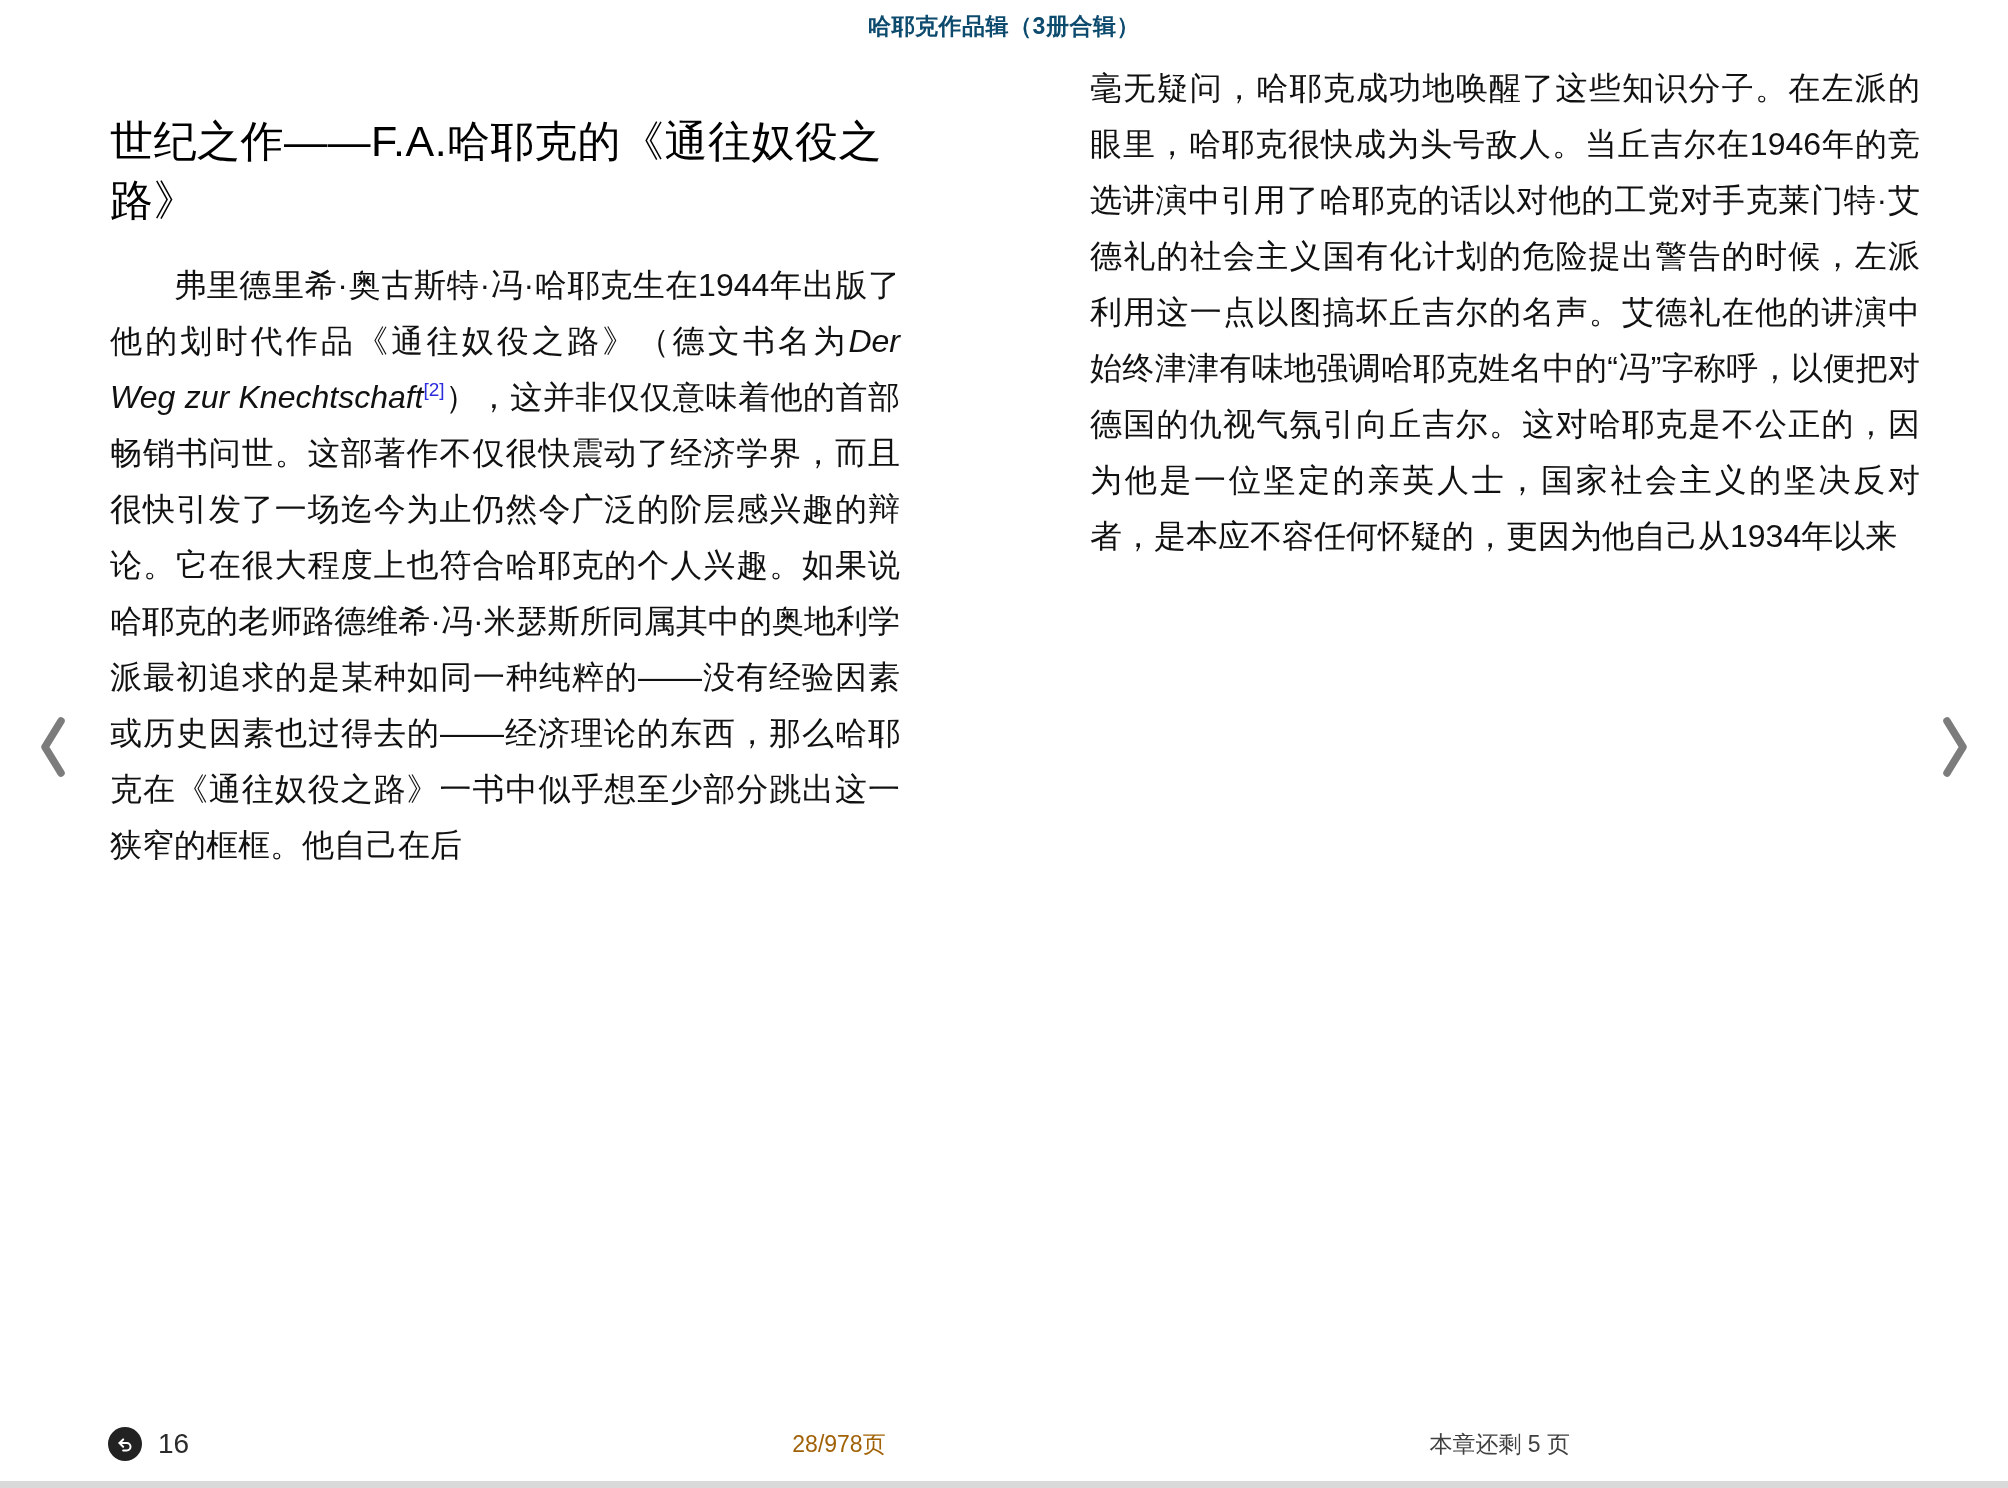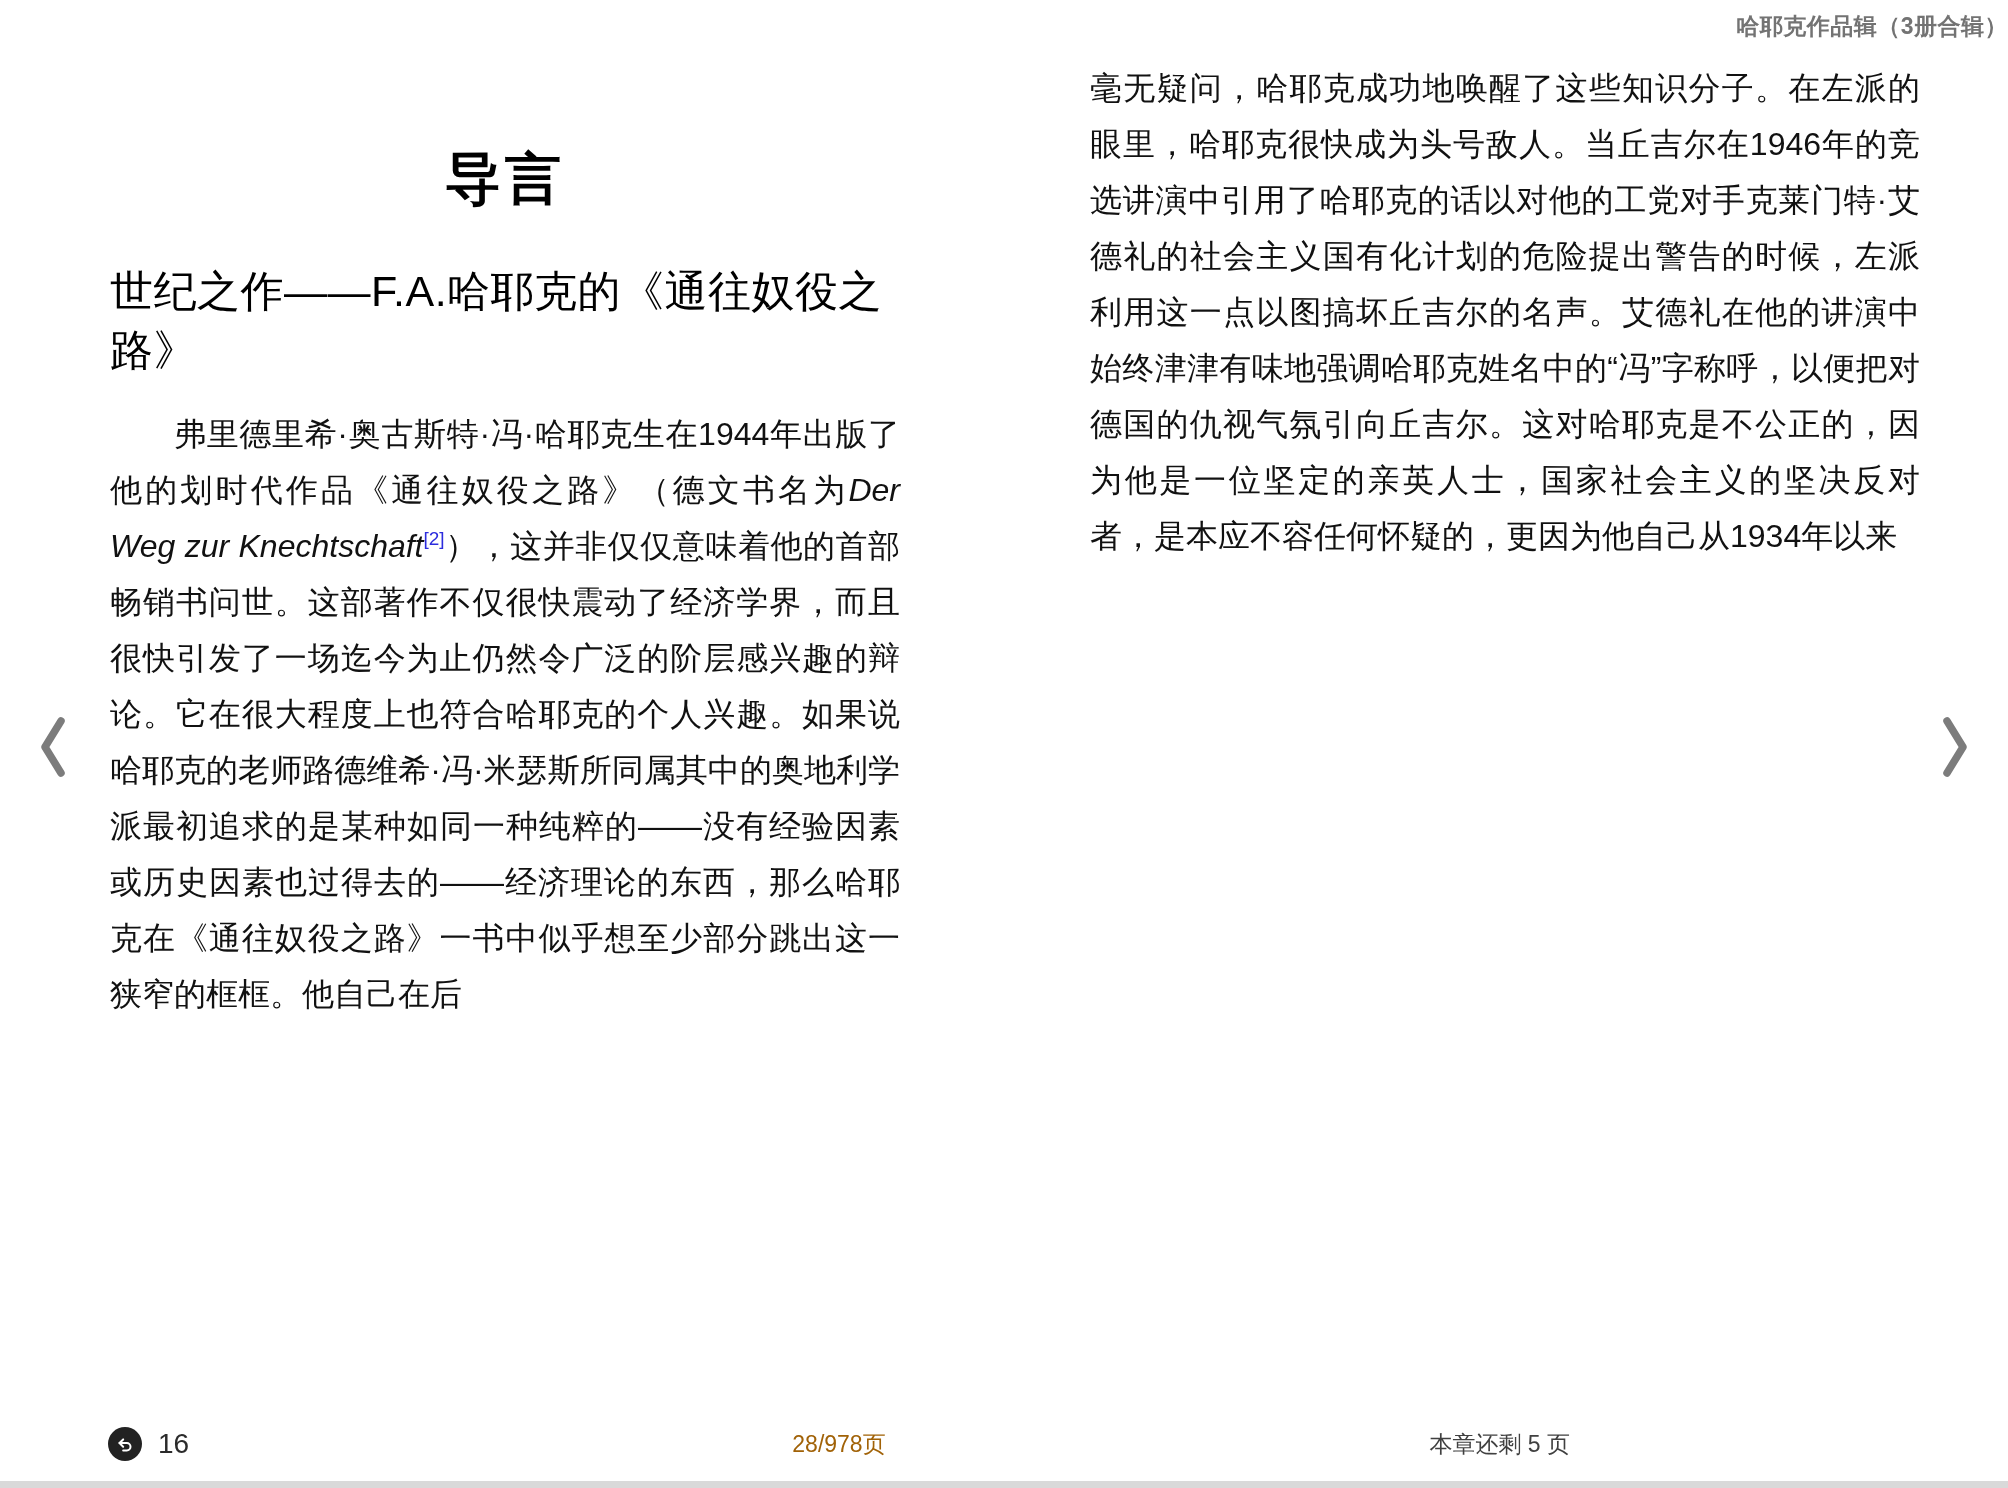--- a/index.html
+++ b/index.html
@@ -18,22 +18,22 @@
   }
 
   
   .book-header {
     position: absolute;
     top: 0; left: 0;
     width: 2008px;
     height: 52px;
     display: flex;
     align-items: center;
-    justify-content: flex-end;
-    color: #737373;
+    justify-content: center;
+    color: #0c4a6e;
     font-size: 23px;
     font-weight: bold;
     letter-spacing: 0.5px;
   }
 
   
   .nav-arrow {
     position: absolute;
     top: 707px;
     width: 58px;
@@ -184,21 +184,20 @@
       <svg width="34" height="64" viewBox="0 0 34 64" fill="none">
         <path d="M9 6 L25 32 L9 58" stroke="#7c7c7c" stroke-width="7.5" stroke-linecap="round" stroke-linejoin="round"></path>
       </svg>
     </span>
   </div>
 
   <div class="columns">
 
     <div class="col left">
 
-      <h1 class="chapter-title">导言</h1>
 
 
       <h2 class="section-head">世纪之作——F.A.哈耶克的《通往奴役之路》</h2>
 
       <p class="body"><span>弗里德里希·奥古斯特·冯·哈耶克生在1944年出版了他的划时代作品《通往奴役之路》（德文书名为</span><span class="latin-italic">Der Weg zur Knechtschaft</span><sup class="fn">[2]</sup><span>），这并非仅仅意味着他的首部畅销书问世。这部著作不仅很快震动了经济学界，而且很快引发了一场迄今为止仍然令广泛的阶层感兴趣的辩论。它在很大程度上也符合哈耶克的个人兴趣。如果说哈耶克的老师路德维希·冯·米瑟斯所同属其中的奥地利学派最初追求的是某种如同一种纯粹的——没有经验因素或历史因素也过得去的——经济理论的东西，那么哈耶克在《通往奴役之路》一书中似乎想至少部分跳出这一狭窄的框框。他自己在后</span></p>
     </div>
 
     <div class="col right">
       <p class="body">毫无疑问，哈耶克成功地唤醒了这些知识分子。在左派的眼里，哈耶克很快成为头号敌人。当丘吉尔在1946年的竞选讲演中引用了哈耶克的话以对他的工党对手克莱门特·艾德礼的社会主义国有化计划的危险提出警告的时候，左派利用这一点以图搞坏丘吉尔的名声。艾德礼在他的讲演中始终津津有味地强调哈耶克姓名中的“冯”字称呼，以便把对德国的仇视气氛引向丘吉尔。这对哈耶克是不公正的，因为他是一位坚定的亲英人士，国家社会主义的坚决反对者，是本应不容任何怀疑的，更因为他自己从1934年以来</p>
     </div>

